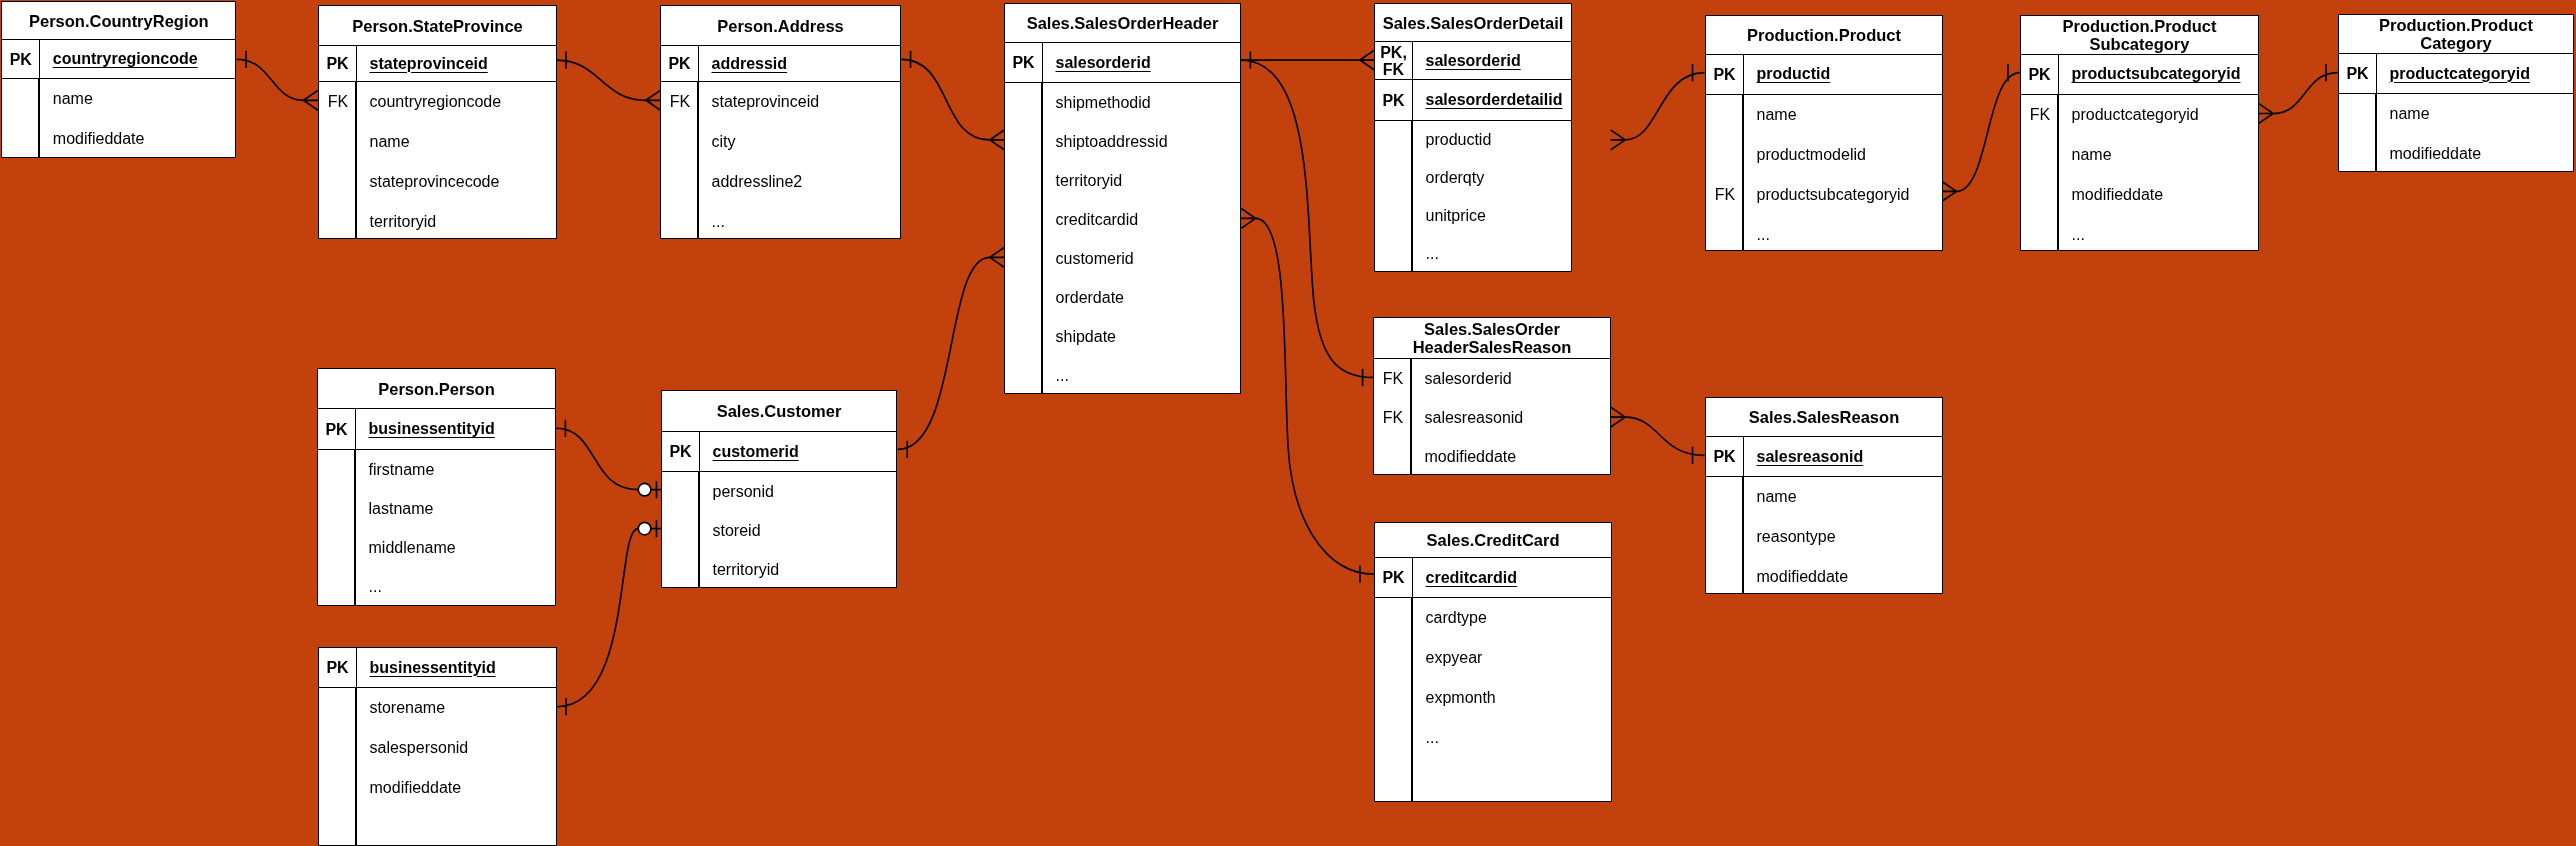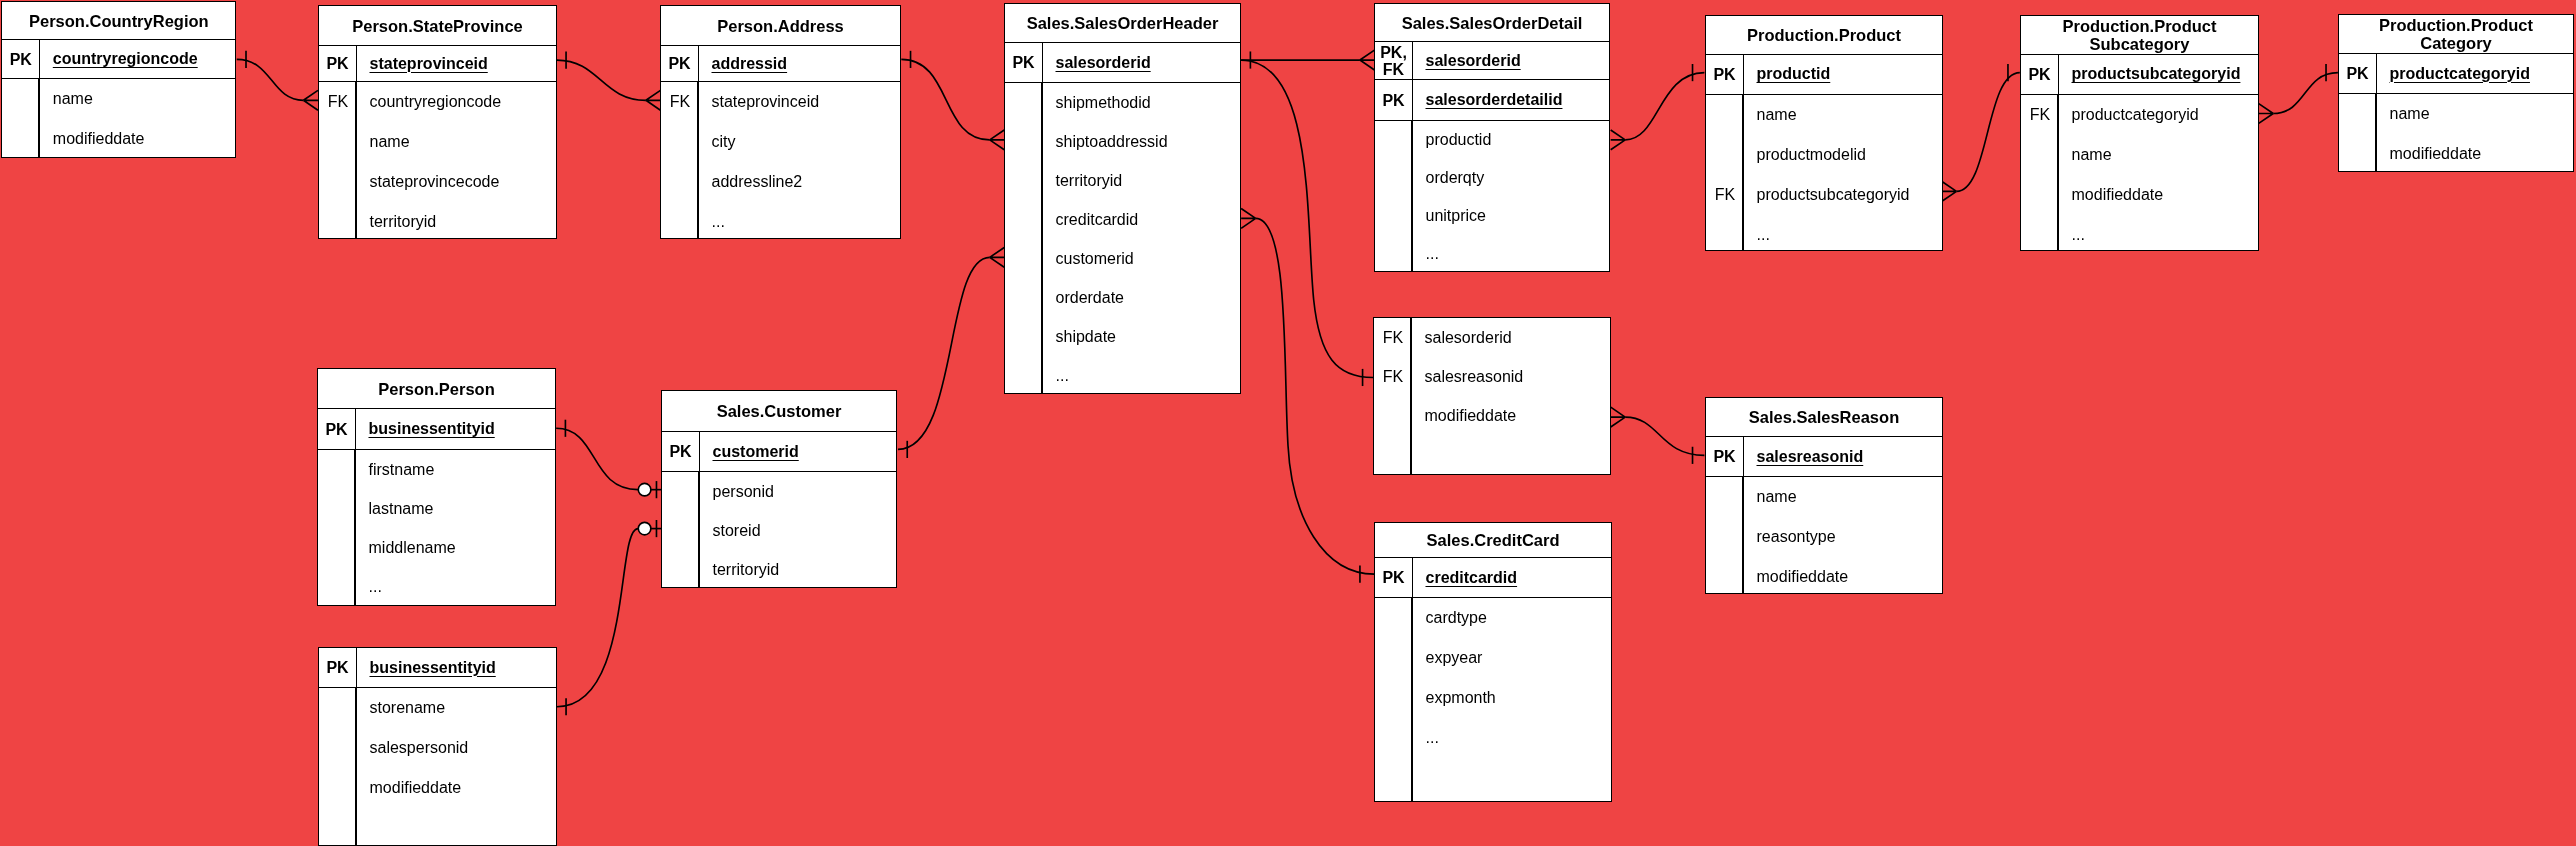--- a/index.html
+++ b/index.html
@@ -1,16 +1,16 @@
 <!DOCTYPE html>
 <html style="font-size:10.6px"><head>
 <meta charset="utf-8">
 <style>
   html,body{margin:0;padding:0;background:#fff;}
-  #canvas{position:relative;width:2576px;height:846px;background:#ef4444;overflow:hidden;
+  #canvas{position:relative;width:2576px;height:846px;background:#c2410c;overflow:hidden;
           font-family:"Liberation Sans",sans-serif;color:#000;}
   #wires{position:absolute;left:0;top:0;width:2576px;height:846px;}
   #wires path,#wires line{stroke:#000;stroke-width:2.5;fill:none;}
   #wires circle{fill:#fff;stroke:#000;stroke-width:2.5;}
   .tbl{position:absolute;background:#fff;border:1.7px solid #000;box-sizing:border-box;
        display:flex;flex-direction:column;}
   .tbl-title{flex:0 0 auto;display:flex;align-items:center;justify-content:center;text-align:center;
        font-weight:bold;font-size:16.5px;line-height:18px;border-bottom:1.7px solid #000;white-space:pre-line;}
   .krow{flex:0 0 auto;display:flex;border-bottom:1.7px solid #000;box-sizing:border-box;}
   .kc{flex:0 0 38px;box-sizing:border-box;display:flex;align-items:center;justify-content:center;
@@ -204,21 +204,21 @@
           <span class="kc2"></span>
           <span class="fc">shipdate</span>
         </div>
       <div class="brow">
           <span class="kc2"></span>
           <span class="fc">...</span>
         </div>
     </div>
   </div>
 
-  <div class="tbl" style="left:1374px;top:3.3px;width:236px;height:269px;--rh:38px">
+  <div class="tbl" style="left:1374px;top:3.3px;width:198px;height:269px;--rh:38px">
     <div class="tbl-title" style="height:37px">Sales.SalesOrderDetail</div>
     <div class="krow" style="height:38px">
       <span class="kc">PK,
 FK</span>
       <span class="fc pkf">salesorderid</span>
     </div>
     <div class="krow" style="height:41px">
       <span class="kc">PK</span>
       <span class="fc pkf">salesorderdetailid</span>
     </div>
@@ -377,20 +377,22 @@
           <span class="fc">salespersonid</span>
         </div>
       <div class="brow">
           <span class="kc2"></span>
           <span class="fc">modifieddate</span>
         </div>
     </div>
   </div>
 
   <div class="tbl" style="left:1373px;top:317px;width:238px;height:158px;--rh:39px">
+    <div class="tbl-title" style="height:40px">Sales.SalesOrder
+HeaderSalesReason</div>
     <div class="body">
       <div class="brow">
           <span class="kc2">FK</span>
           <span class="fc">salesorderid</span>
         </div>
       <div class="brow">
           <span class="kc2">FK</span>
           <span class="fc">salesreasonid</span>
         </div>
       <div class="brow">

